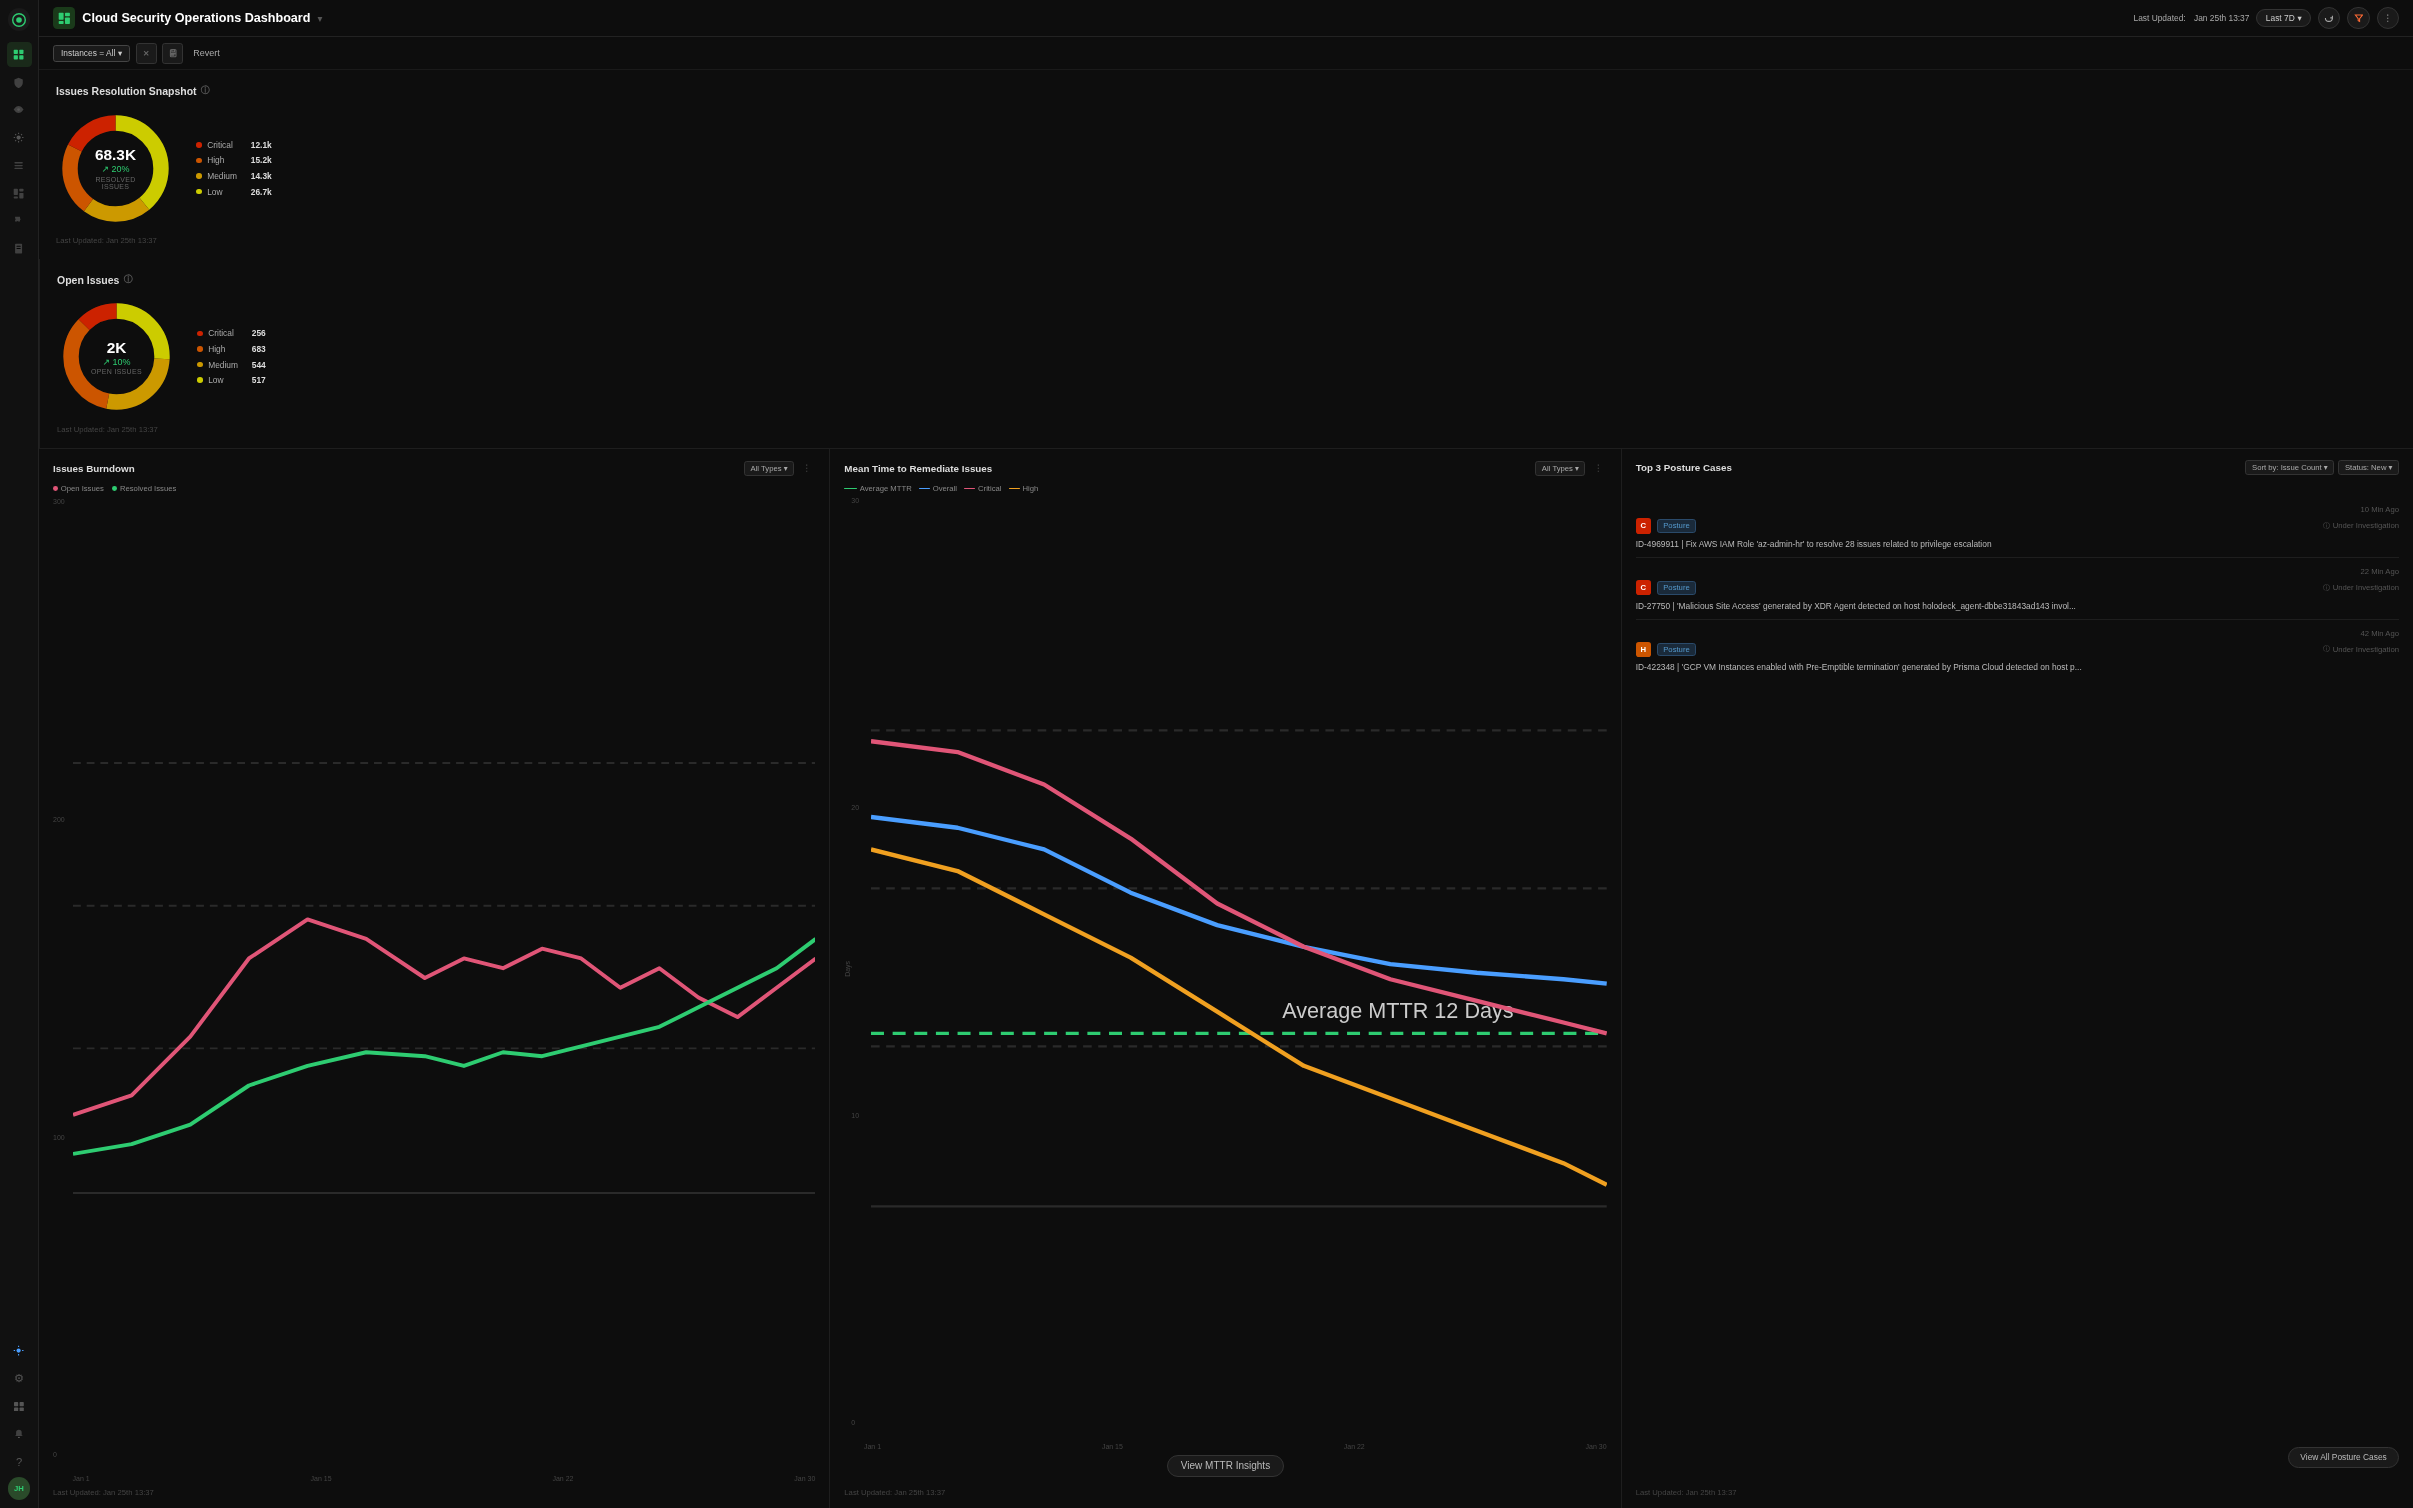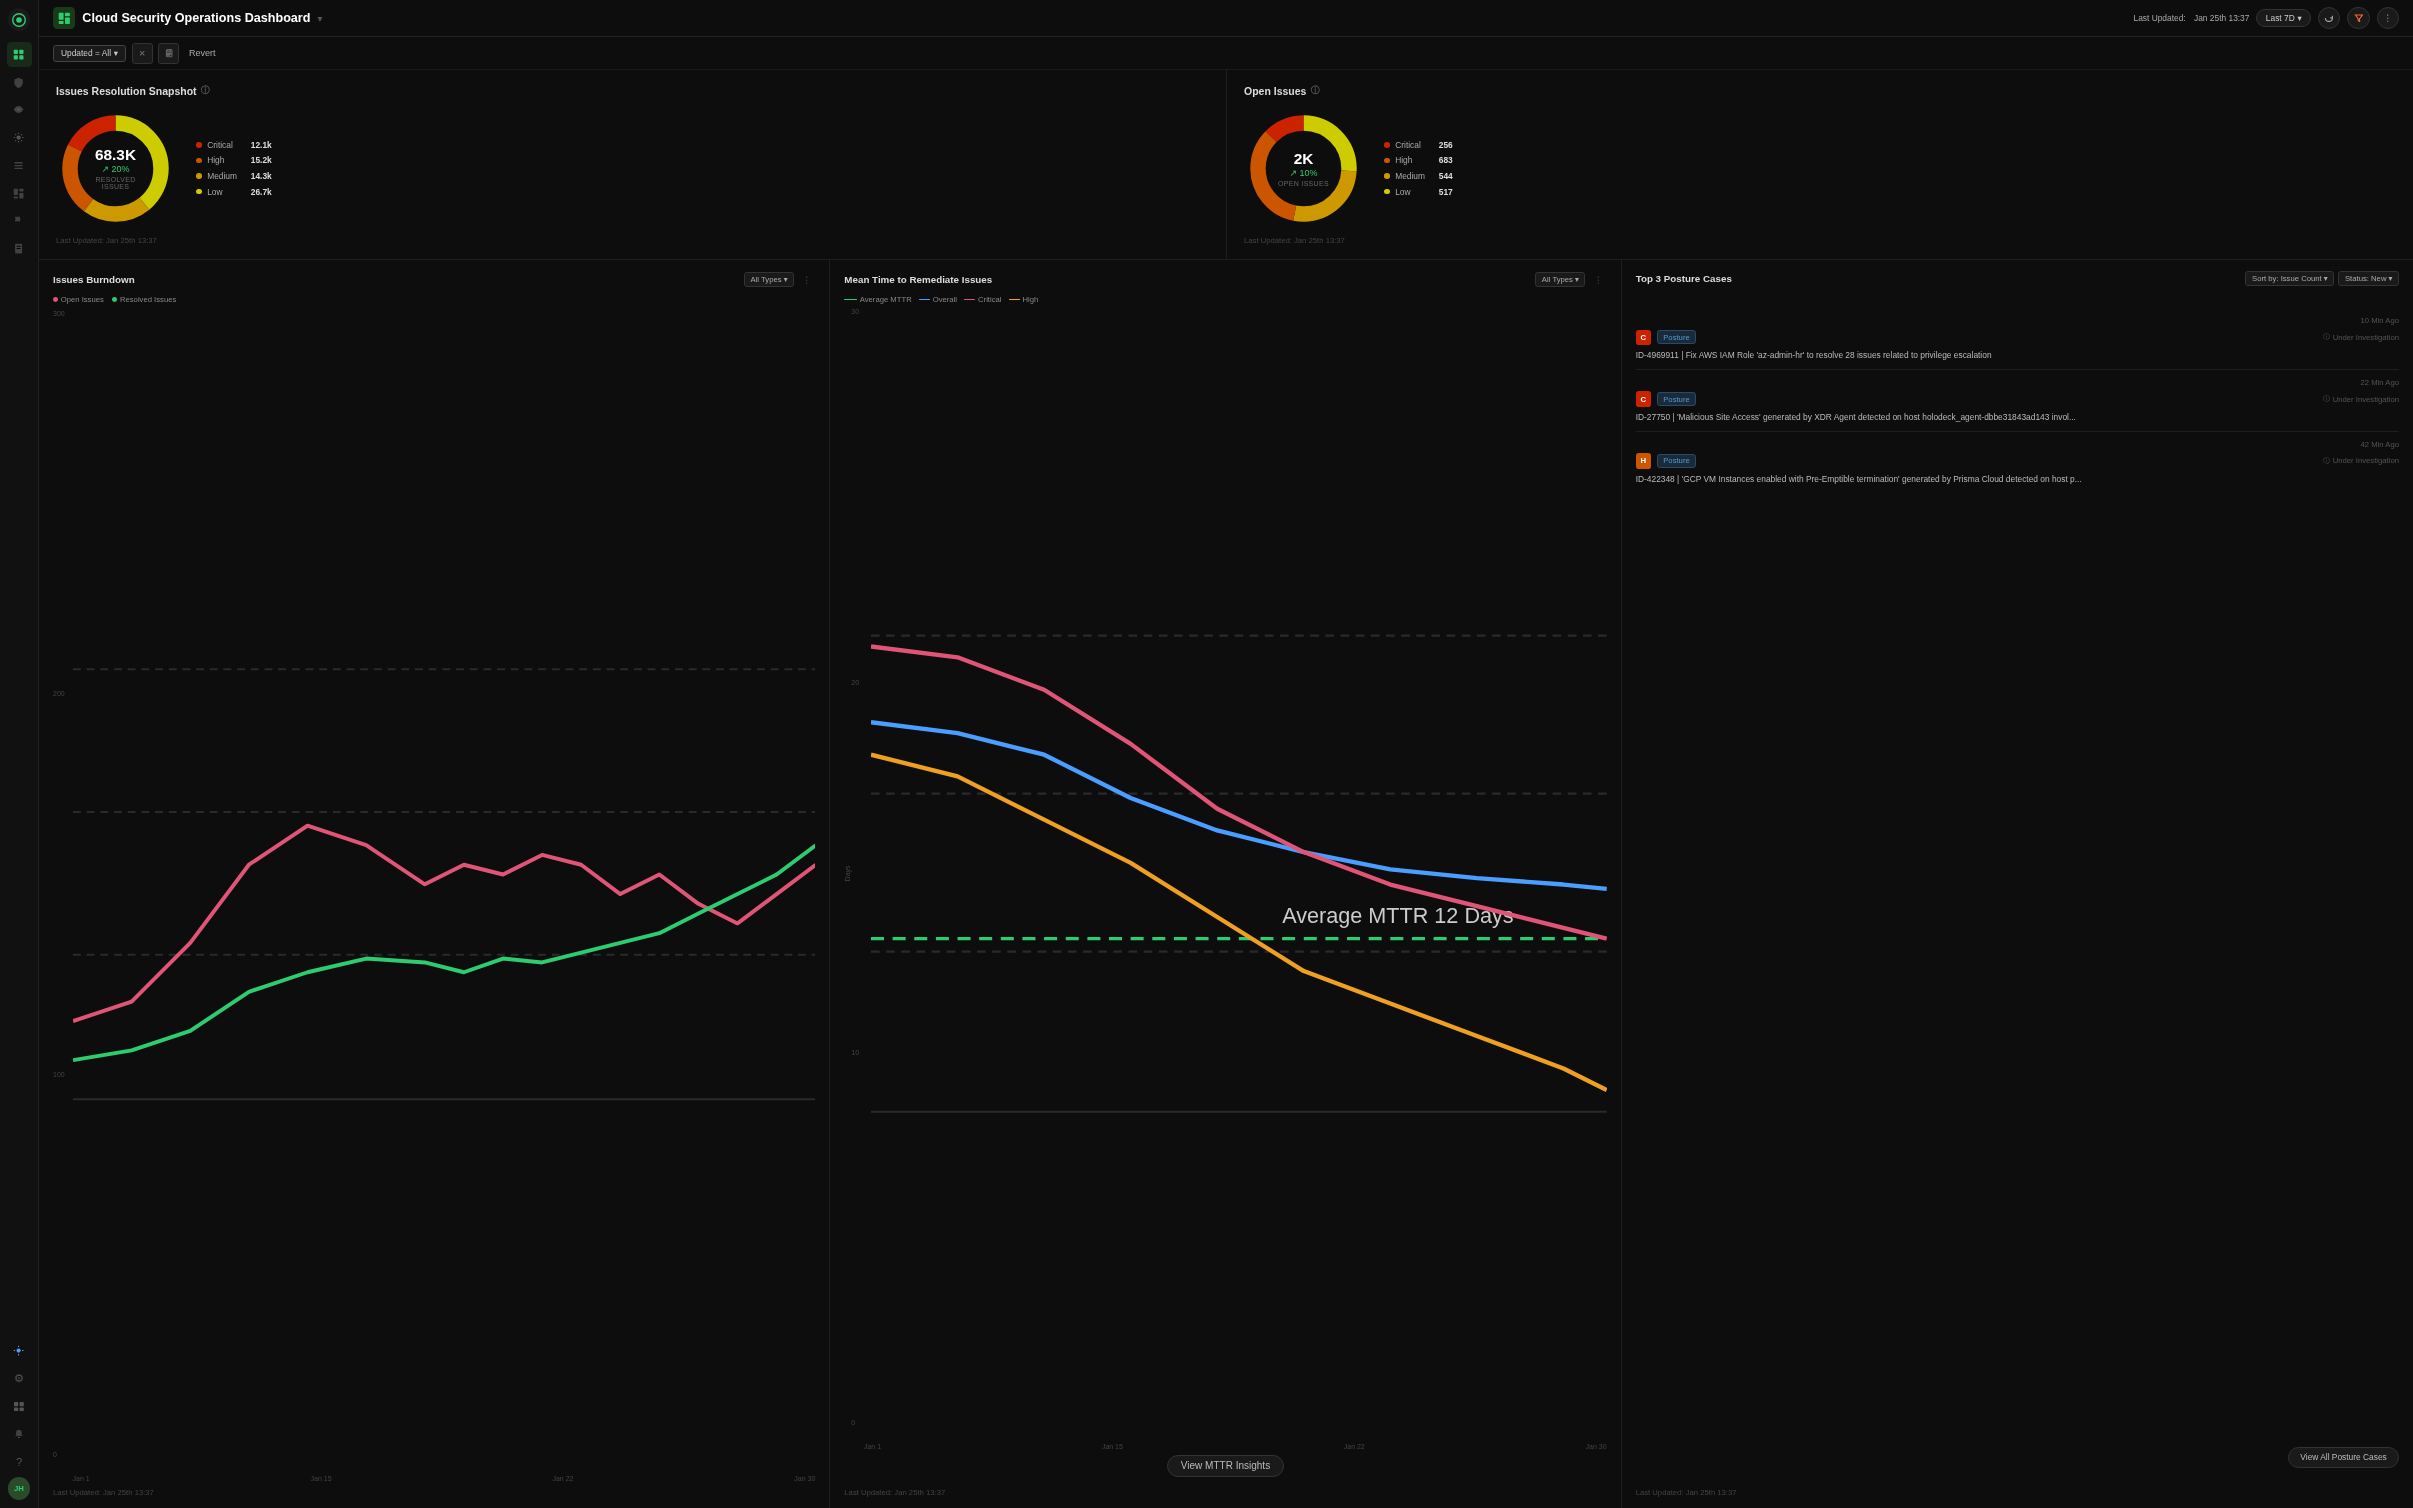--- a/index.html
+++ b/index.html
@@ -152,21 +152,21 @@
       flex: 1;
       overflow-y: auto;
       padding: 0;
       display: flex;
       flex-direction: column;
     }
 
     
     .top-row {
       display: grid;
-      grid-template-columns: 1fr 1fr;
+      grid-template-columns: 1fr;
       border-bottom: 0.7px solid #1e1e1e;
     }
     .card {
       padding: 14px 17px;
       position: relative;
     }
     .card + .card { border-left: 0.7px solid #1e1e1e; }
     .card-title {
       font-size: 10.5px;
       font-weight: 600;
@@ -525,21 +525,21 @@
     <div class="header-action-btn active">
       <svg width="9.8" height="9.8" viewBox="0 0 14 14" fill="none" stroke="#ff6b35" stroke-width="1.5">
           <path d="M2 3h10l-4 5v4l-2-1V8z"></path>
         </svg>
     </div>
     <div class="header-action-btn">⋮</div>
   </div>
 
   <div class="filter-bar">
     <div class="filter-tag">
-      <span>Updated = All</span>
+      <span>Instances = All</span>
       <span>▾</span>
     </div>
     <div class="filter-action">
       <svg width="8.4" height="8.4" viewBox="0 0 12 12" fill="none" stroke="#666" stroke-width="1.5">
           <polyline points="3,3 9,9"></polyline>
           <polyline points="9,3 3,9"></polyline>
         </svg>
     </div>
     <div class="filter-action">
       <svg width="8.4" height="8.4" viewBox="0 0 12 12" fill="none" stroke="#666" stroke-width="1.5">

